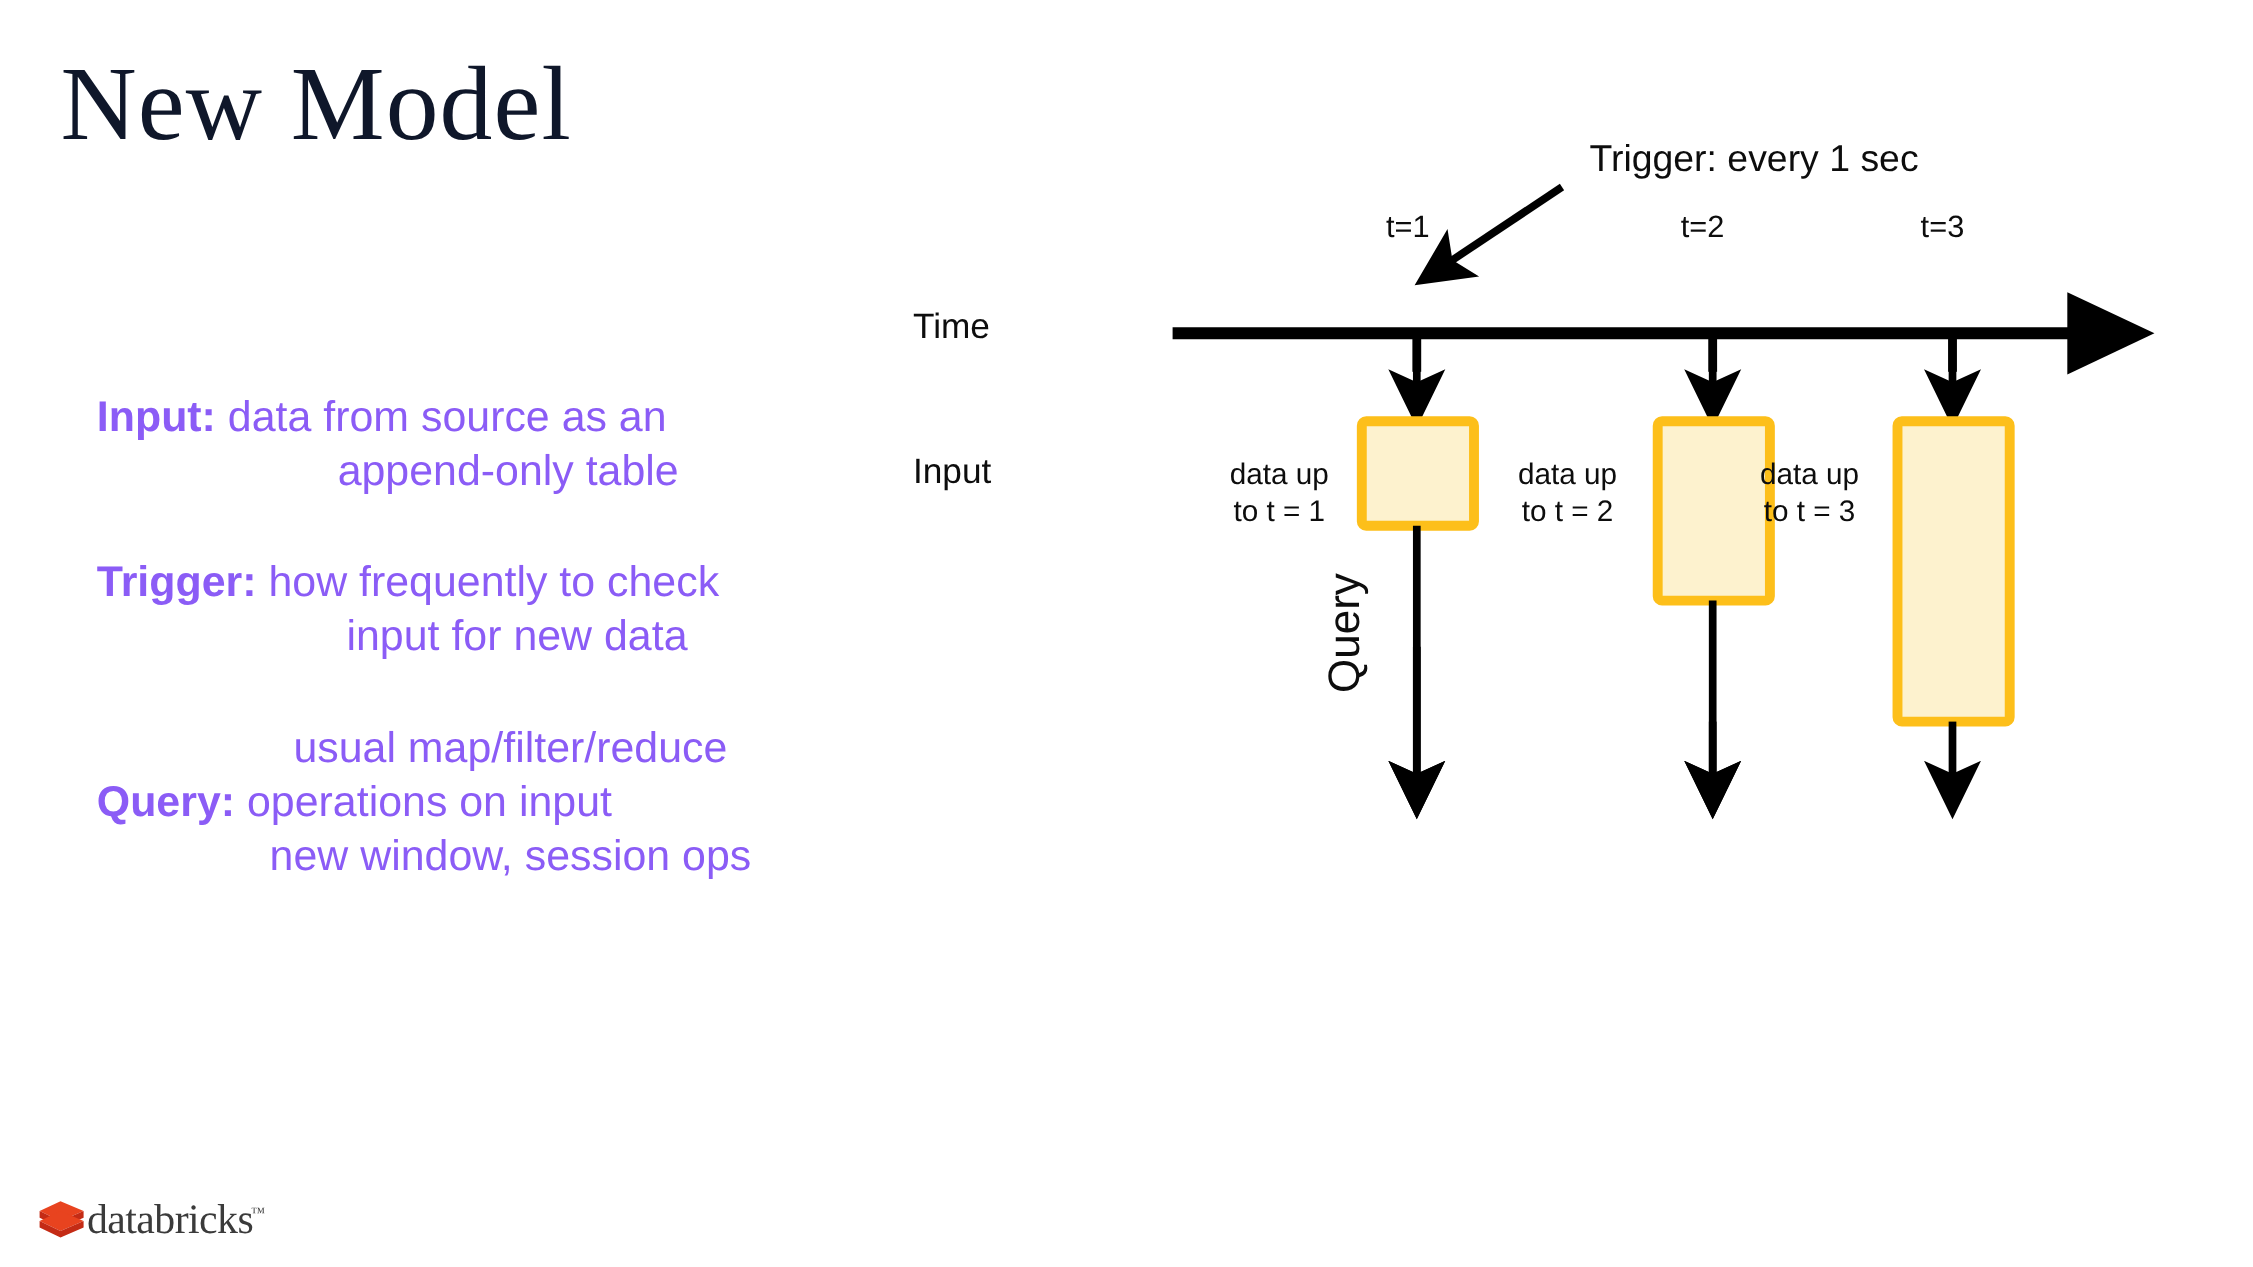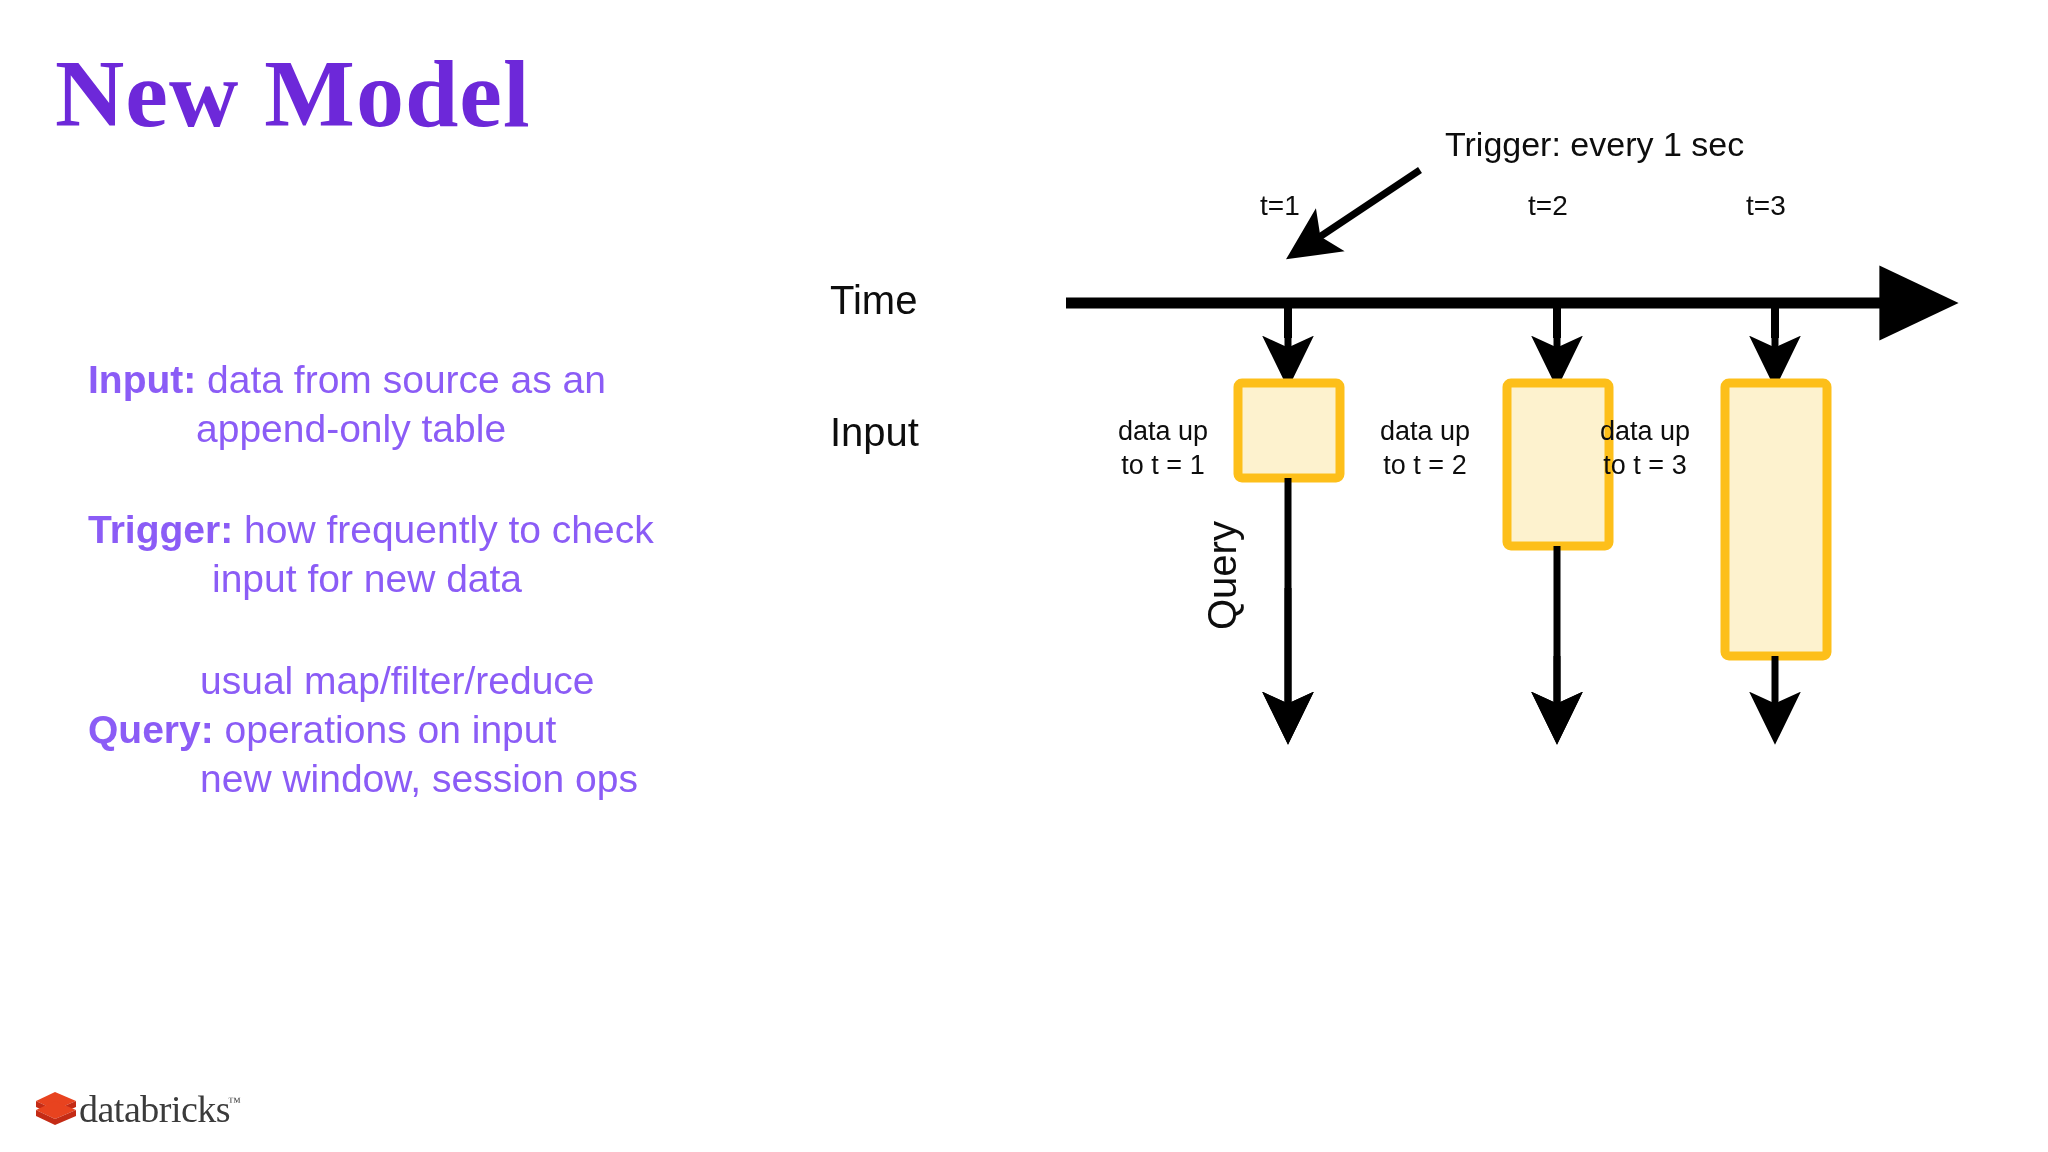--- a/index.html
+++ b/index.html
@@ -22,22 +22,22 @@
     background: #ffffff;
   }
 
   
   #slide-title {
     position: absolute;
     left: 55px;
     top: 44px;
     font-family: "Liberation Serif", serif;
     font-size: 96px;
-    font-weight: 700;
-    color: #6d28d9;
+    font-weight: 400;
+    color: #0f172a;
     letter-spacing: 1px;
     line-height: 1.05;
     white-space: nowrap;
   }
 
   
   #bullet-list {
     position: absolute;
     left: 88px;
     top: 355px;
@@ -56,20 +56,21 @@
     white-space: nowrap;
   }
   .bullet-line.first {
     text-indent: 0;
   }
   .bullet-term {
     font-weight: 700;
   }
   .bullet-line.cont {
     padding-left: 108px;
+    text-align: center;
   }
   .bullet-line.cont.q {
     padding-left: 112px;
   }
   .bullet-line.cont.tr {
     padding-left: 124px;
   }
 
   
   #diagram {
@@ -81,21 +82,21 @@
   }
   #diagram svg { display: block; }
 
   .diag-text {
     position: absolute;
     color: #0d0d0d;
     font-weight: 300;
     white-space: nowrap;
   }
   .axis-label {
-    font-size: 40px;
+    font-size: 32px;
   }
   .tick-label {
     font-size: 28px;
   }
   .box-caption {
     font-size: 27px;
     line-height: 1.25;
     text-align: center;
   }
   .trigger-note {

